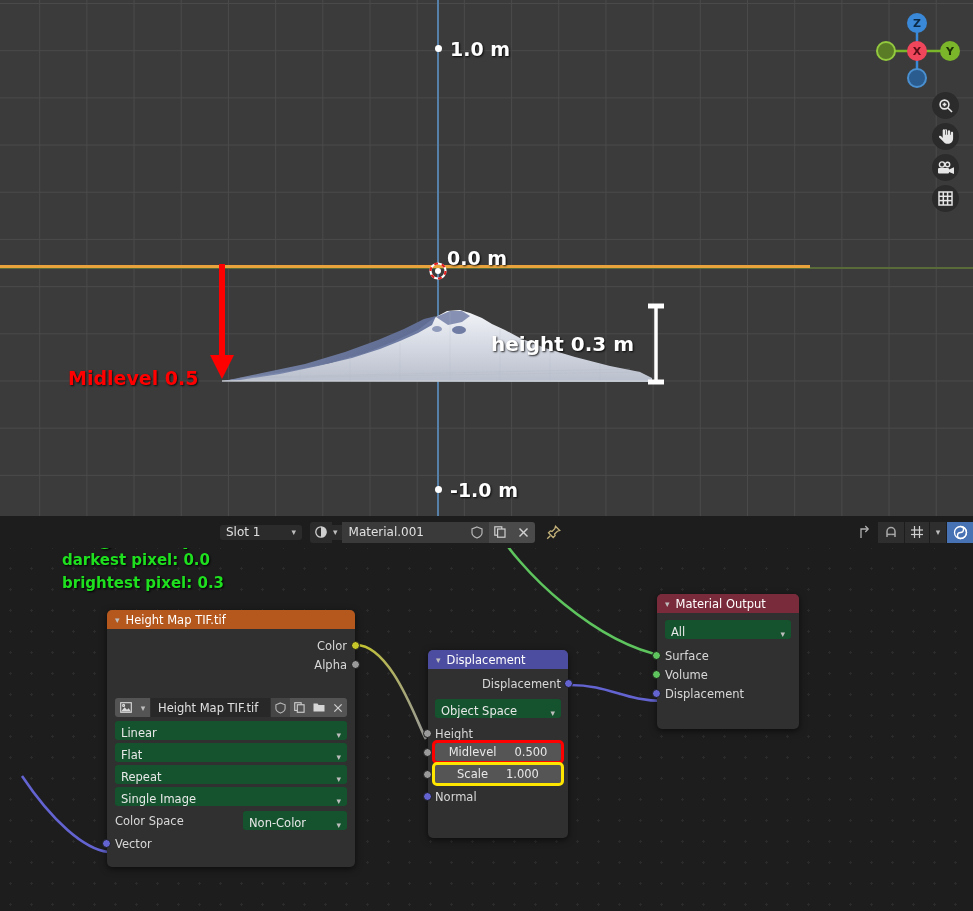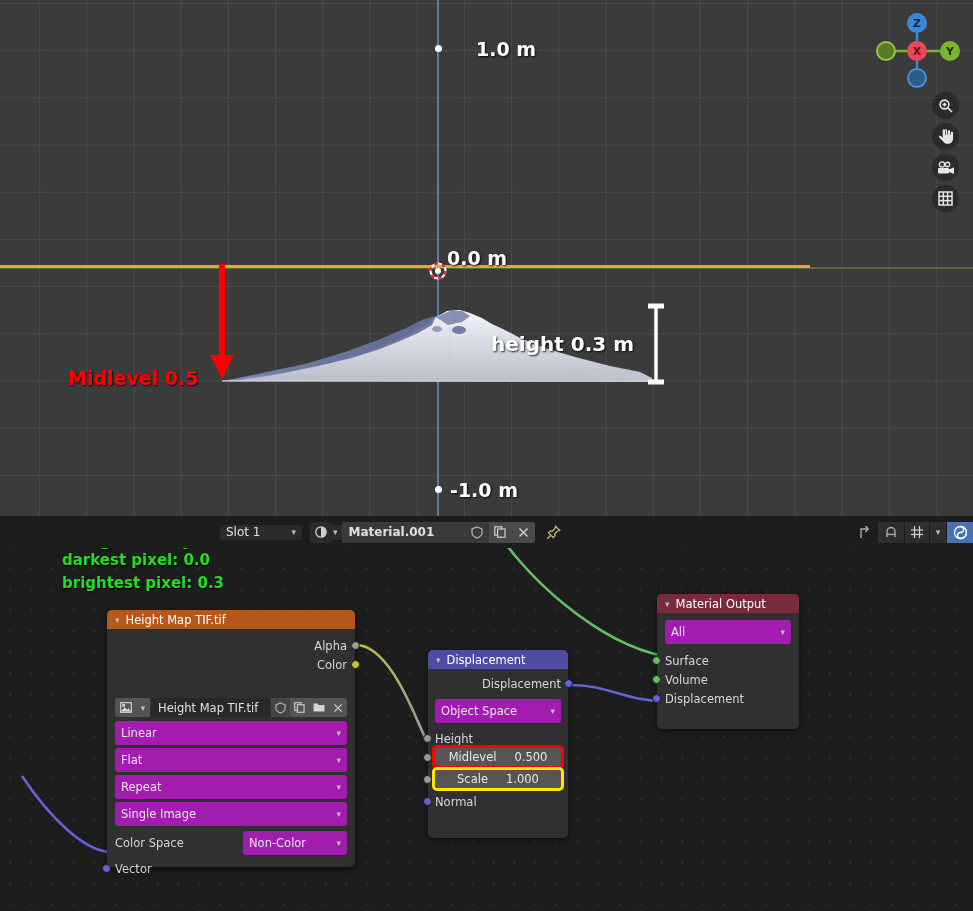--- a/index.html
+++ b/index.html
@@ -113,22 +113,22 @@
     height: 19px; border-radius: 5px 5px 0 0;
     display: flex; align-items: center; gap: 6px; padding-left: 8px;
     color: #ffffff; font-size: 11.5px;
   }
   .node-body { padding: 6px 8px 8px 8px; }
   .sock { position: absolute; width: 9px; height: 9px; border-radius: 50%;
           border: 1px solid #1a1a1a; }
   .sock-row { display: flex; align-items: center; height: 19px; color: #d8d8d8; font-size: 11.5px; }
   .sock-row.out { justify-content: flex-end; }
   .field {
-    height: 19px; background: #a21caf; border-radius: 3px;
-    display: flex; align-items: center; padding: 12px 6px;
+    height: 19px; background: #14532d; border-radius: 3px;
+    display: flex; align-items: flex-end; padding: 0 6px;
     color: #e8e8e8; font-size: 11.5px; margin-bottom: 3px;
     justify-content: space-between;
   }
   .value-field {
     height: 18px; background: #555555; border-radius: 3px;
     display: flex; align-items: center; justify-content: center; gap: 18px;
     color: #e8e8e8; font-size: 11.5px; position: relative;
   }
   .hl-red { outline: 3px solid #ff0000; border-radius: 2px; }
   .hl-yel { outline: 3px solid #ffe600; border-radius: 2px; }
@@ -183,21 +183,21 @@
       </g>
     </svg>
 
     <svg id="cursor3d" viewBox="0 0 20 20">
       <circle cx="10" cy="10" r="7.5" fill="none" stroke="#ffffff" stroke-width="2.2"></circle>
       <circle cx="10" cy="10" r="7.5" fill="none" stroke="#e02020" stroke-width="2.2" stroke-dasharray="3.9 3.9"></circle>
       <circle cx="10" cy="10" r="3" fill="#ffffff"></circle>
     </svg>
 
     <div class="vp-dot" style="left:435px; top:45px;"></div>
-    <div class="vp-label" style="left:476px; top:38px;">1.0 m</div>
+    <div class="vp-label" style="left:450px; top:38px;">1.0 m</div>
 
     <div class="vp-label" style="left:447px; top:247px;">0.0 m</div>
 
     <div class="vp-dot" style="left:435px; top:486px;"></div>
     <div class="vp-label" style="left:450px; top:479px;">-1.0 m</div>
 
 
     <svg id="midlevel-arrow" viewBox="0 0 34 118">
       <line x1="17" y1="2" x2="17" y2="98" stroke="#ff0000" stroke-width="6"></line>
       <polygon points="17,117 5,93 29,93" fill="#ff0000"></polygon>
@@ -300,21 +300,21 @@
         <span class="chev">▾</span>
       </div>
       <div class="hdr-ctl" style="margin-left:8px; padding:0;">
         <div class="hdr-icn" style="border-radius:3px 0 0 3px; width:22px;">
           <svg width="12" height="12" viewBox="0 0 12 12">
             <circle cx="6" cy="6" r="5.2" fill="none" stroke="#cfcfcf" stroke-width="1.3"></circle>
             <path d="M6,0.8 A5.2,5.2 0 0,1 6,11.2 Z" fill="#cfcfcf"></path>
           </svg>
         </div>
         <span class="chev" style="padding:0 4px 0 1px;">▾</span>
-        <div style="width:124px; height:21px; background:#3a3a3a; display:flex; align-items:center; padding-left:7px;font-weight:bold;">
+        <div style="width:124px; height:21px; background:#3a3a3a; display:flex; align-items:center; padding-left:7px;">
           <span>Material.001</span>
         </div>
         <div class="hdr-icn" style="background:#3a3a3a;">
           <svg width="12" height="13" viewBox="0 0 12 13" fill="none" stroke="#b8b8b8" stroke-width="1.2">
             <path d="M6,1 L11,3 V7 C11,10 6,12 6,12 C6,12 1,10 1,7 V3 Z"></path>
           </svg>
         </div>
         <div class="hdr-icn" style="background:#4a4a4a;">
           <svg width="12" height="12" viewBox="0 0 12 12" fill="none" stroke="#d0d0d0" stroke-width="1.2">
             <rect x="0.8" y="0.8" width="7" height="8.4"></rect>
@@ -369,26 +369,26 @@
       </div>
     </div>
 
     <div class="node" style="left:107px; top:94px; width:248px; height:257px;">
       <div class="node-hdr" style="background:#b4581e;">
         <span class="chev">▾</span>
         <span>Height Map TIF.tif</span>
       </div>
       <div class="node-body" style="padding-top:7px;">
         <div class="sock-row out" style="position:relative;">
+          <span>Color</span>
+          <span class="sock" style="right:-13px; top:5px; background:#c7c729;"></span>
+        </div>
+        <div class="sock-row out" style="position:relative;">
           <span>Alpha</span>
           <span class="sock" style="right:-13px; top:5px; background:#9a9a9a;"></span>
-        </div>
-        <div class="sock-row out" style="position:relative;">
-          <span>Color</span>
-          <span class="sock" style="right:-13px; top:5px; background:#c7c729;"></span>
         </div>
 
         <div style="height:24px;"></div>
 
         <div style="display:flex; align-items:center; margin-bottom:4px;">
           <div style="width:21px; height:19px; background:#545454; border-radius:3px 0 0 3px; display:flex; align-items:center; justify-content:center;">
             <svg width="12" height="11" viewBox="0 0 12 11" fill="none" stroke="#dcdcdc" stroke-width="1.1">
               <rect x="0.7" y="0.7" width="10.6" height="9.6"></rect>
               <circle cx="3.6" cy="3.4" r="1"></circle>
               <path d="M1,9.4 L4.6,5.2 L7,7.7 L8.6,6.2 L11,9.4" fill="#dcdcdc" stroke="none"></path>

